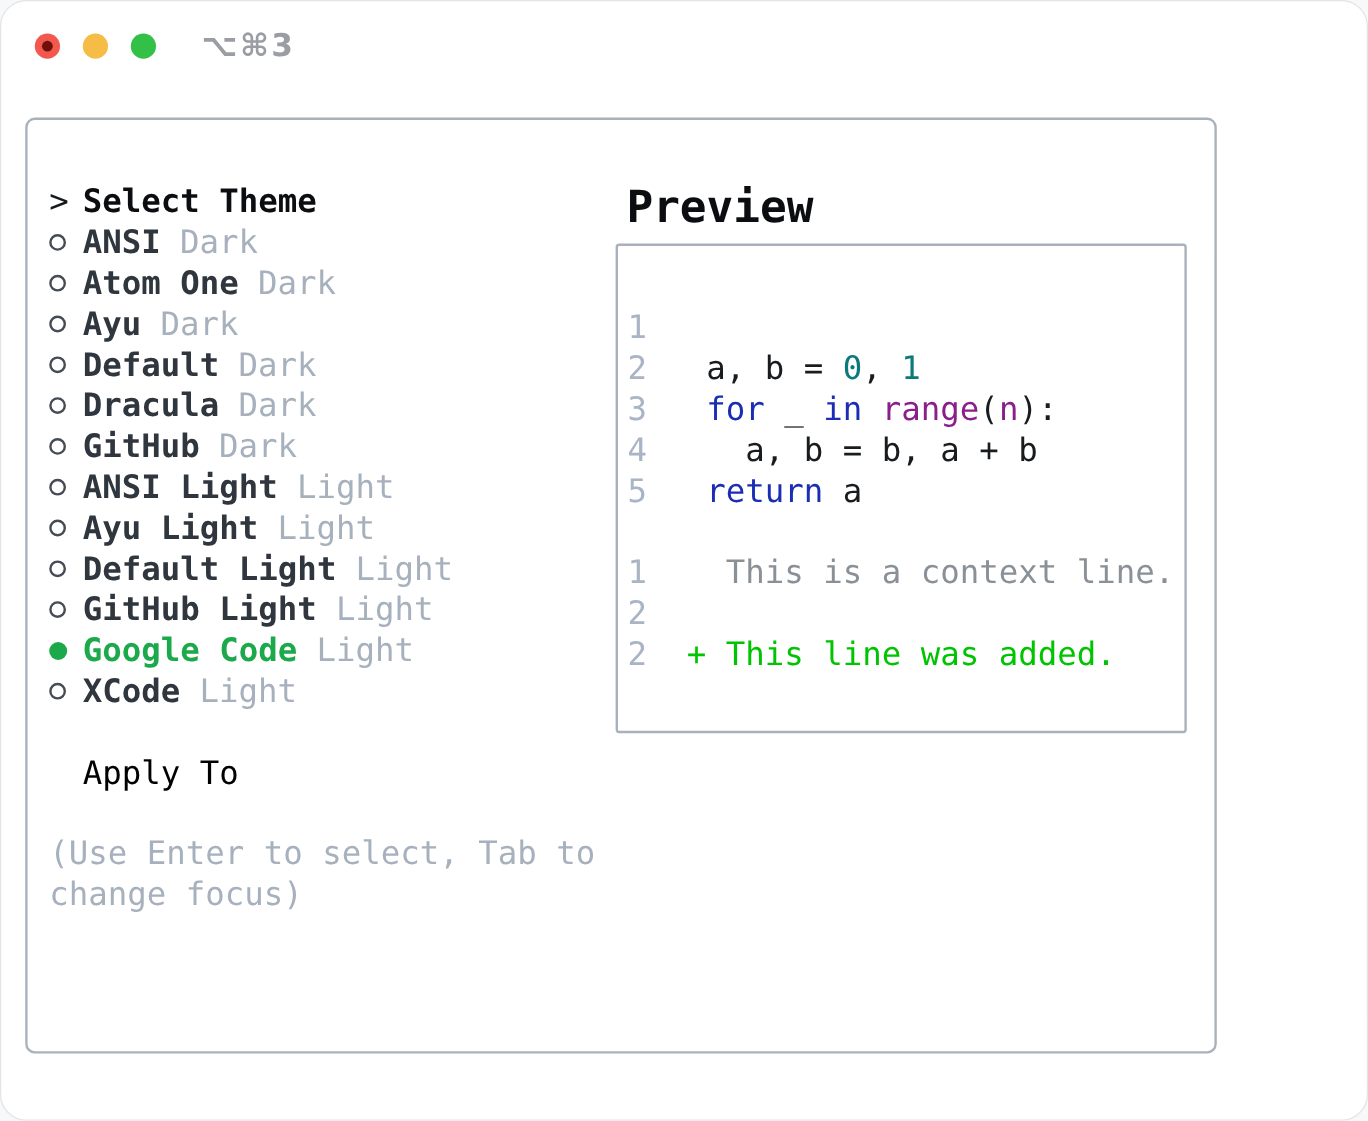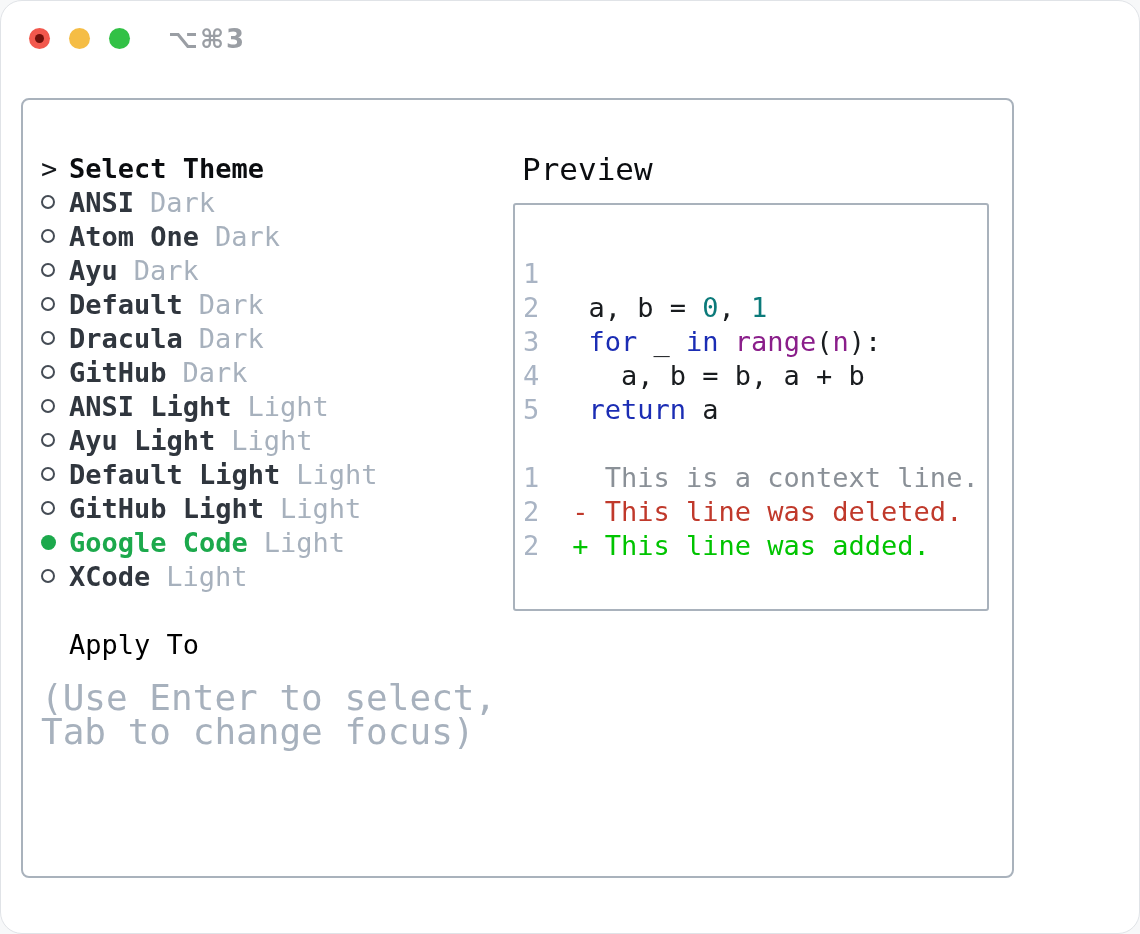--- a/index.html
+++ b/index.html
@@ -35,25 +35,25 @@
   .arrow { color:#15181c; font-size:27px; }
   .hdr { font-weight:bold; color:#0b0d10;text-align:right; }
   .radio { width:14px; height:14px; border-radius:50%; border:2.5px solid #454c55; }
   .radio.sel { border:none; background:var(--green); width:15px; height:15px; }
   .t-name { white-space:pre; color:#30363e;font-weight:bold; }
   .t-name.sel { color:var(--green); }
   .t-tag { white-space:pre; margin-left:16px; color:var(--muted); }
   .apply-hdr { color:#000000; }
   .opt-label.sel { color:var(--green); }
   .help {
-    margin-top:20px; width:472px; font-size:36px; line-height:34px; color:var(--muted);
+    margin-top:34px; width:472px; font-size:27px; line-height:34px; color:var(--muted);
   }
   
   .right-col { position:absolute; left:479px; top:51px; width:500px; }
-  .preview-title { height:34px; font-size:31px; font-weight:normal; color:#0b0d10; padding-left:20px; }
+  .preview-title { height:34px; font-size:37px; font-weight:bold; color:#0b0d10; padding-left:20px; }
   .preview-box {
     margin-left:11px; margin-top:18px; width:476px; height:408px;
     border:2px solid var(--border); border-radius:3px; padding:51px 0 0 8px; overflow:hidden;
   }
   .pline { height:34px; display:flex; font-size:27px; align-items:center; }
   .ln { width:33px; flex:0 0 33px; color:var(--lnum); }
   .codetxt { white-space:pre; color:#191c1f; }
   .seg-kw { color:var(--kw); } .seg-fn { color:var(--fn); }
   .seg-num { color:var(--num); } .seg-pl { color:#191c1f; }
   .diff-context { color:var(--context); }
@@ -209,21 +209,20 @@
             </div>
           </div>
         <div class="spacer"></div>
         <div id="diff-lines">
             <div class="pline">
               <span class="ln">1</span>
               <span class="codetxt diff-context">   This is a context line.</span>
             </div>
             <div class="pline">
               <span class="ln">2</span>
-              <span class="codetxt diff-deleted"> - This line was deleted.</span>
             </div>
             <div class="pline">
               <span class="ln">2</span>
               <span class="codetxt diff-added"> + This line was added.</span>
             </div>
           </div>
       </div>
     </div>
 
   </div>

